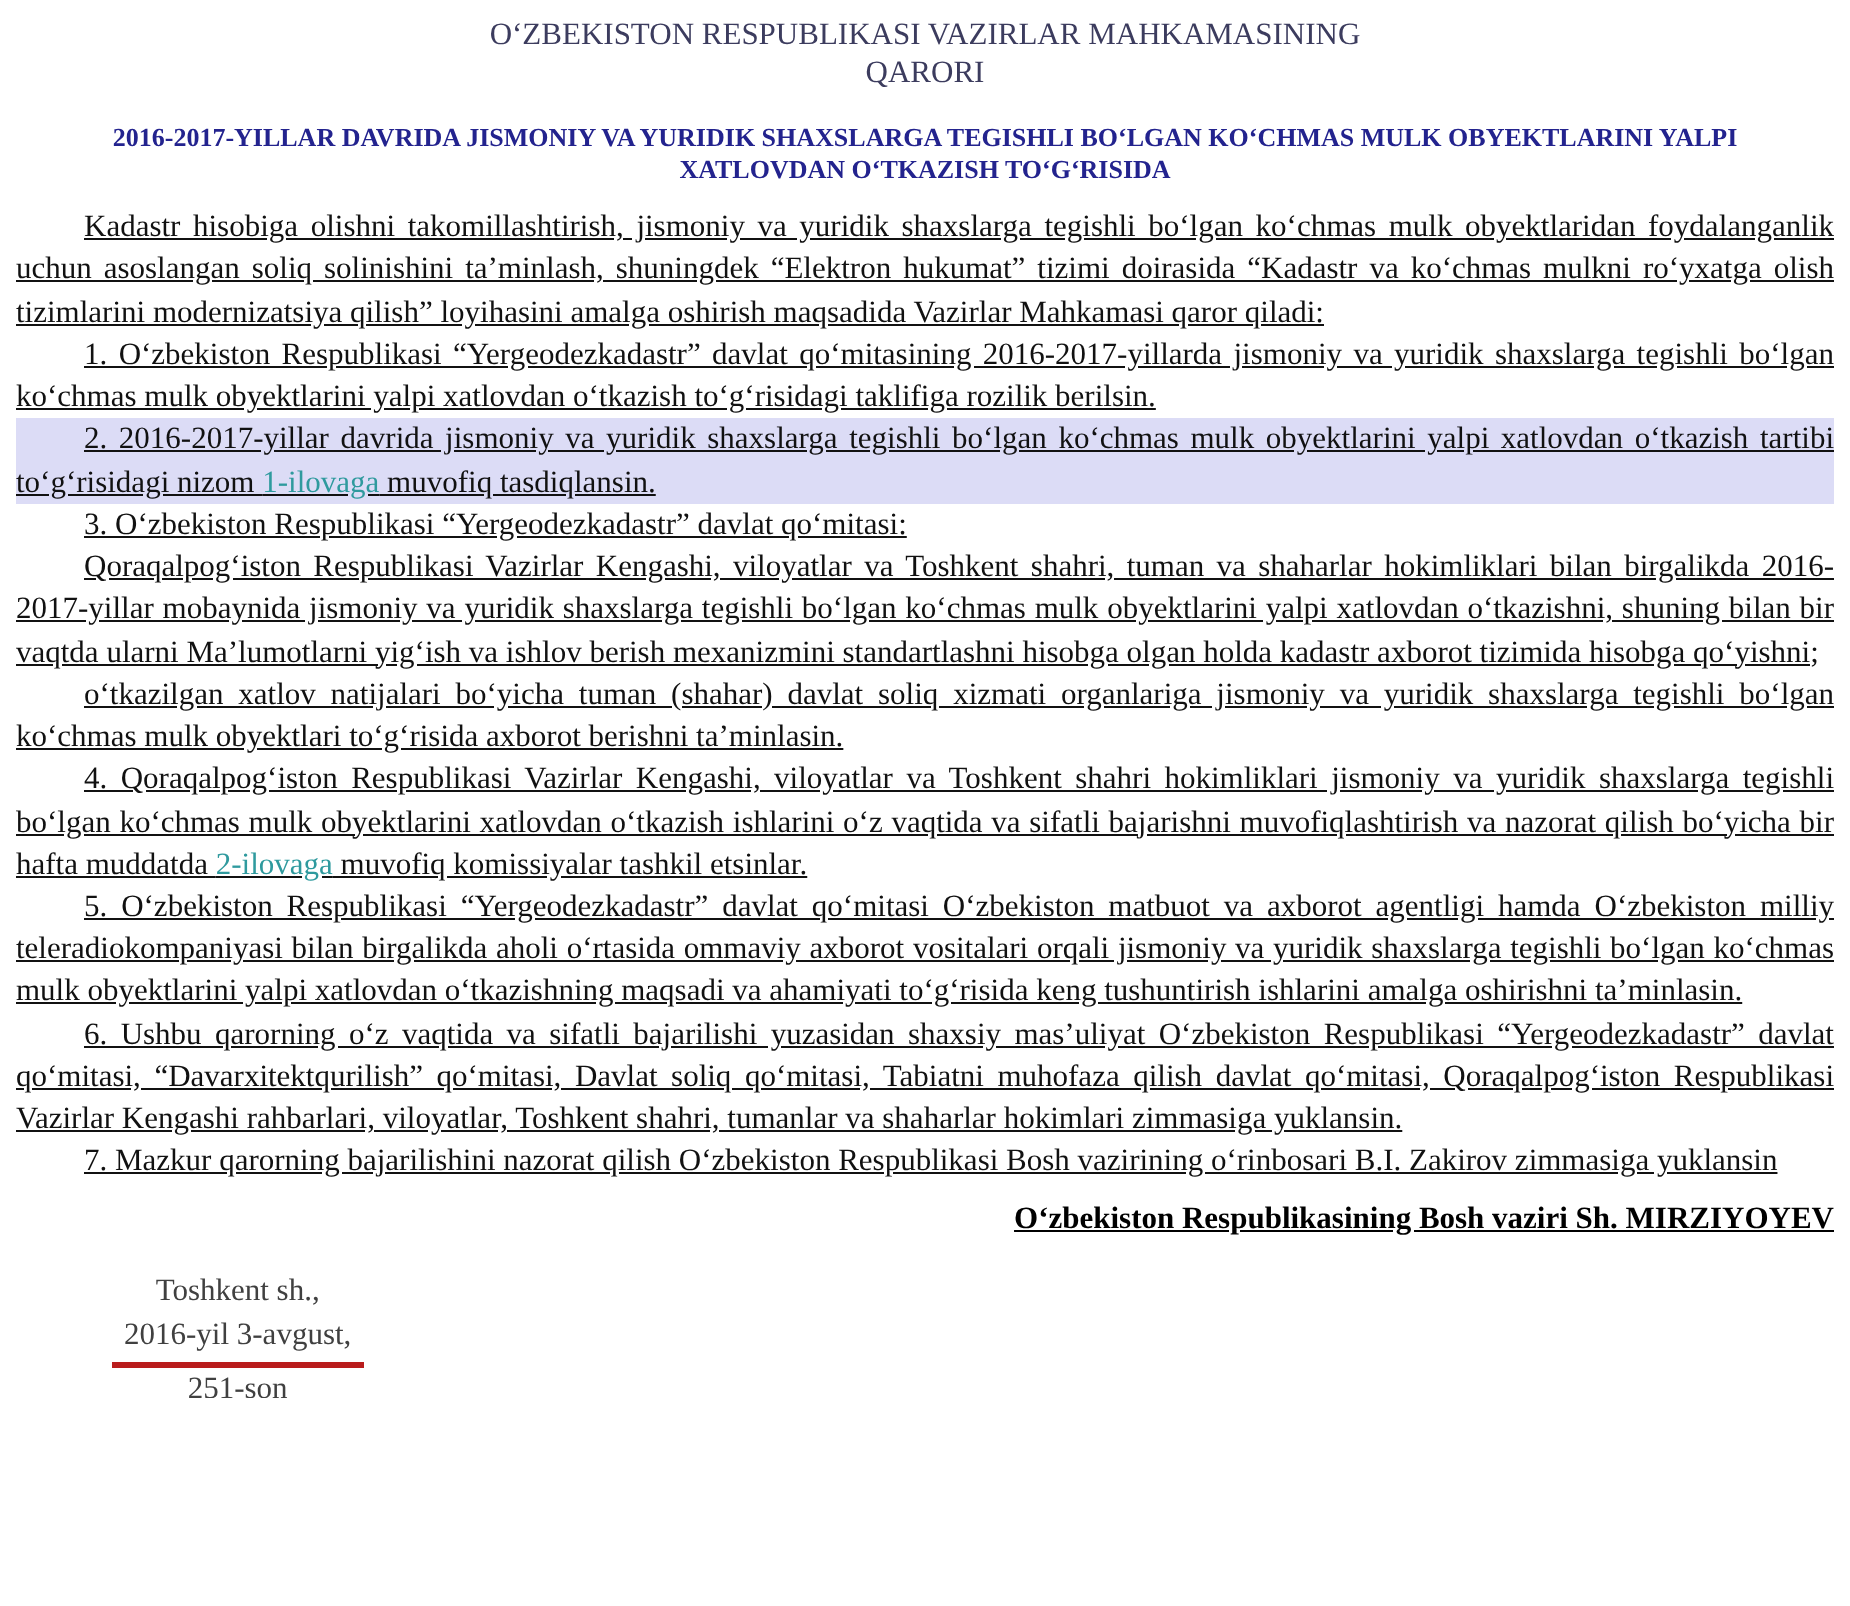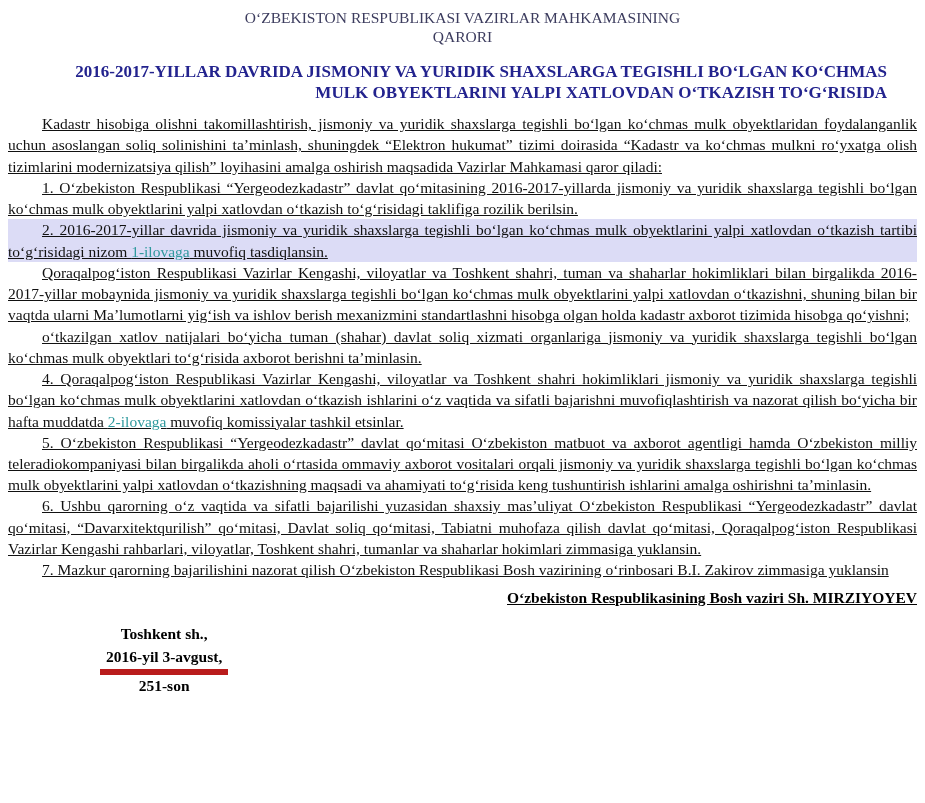--- a/index.html
+++ b/index.html
@@ -19,23 +19,23 @@
     overflow: hidden;
   }
   .doc-header {
     text-align: center;
     color: #3c3c5e;
     line-height: 1.25;
     margin-top: 2px;
   }
   .doc-title {
     margin: 14px 30px 10px 30px;
-    text-align: right;
+    text-align: center;
     font-weight: bold;
-    font-size: 17px;
+    font-size: 13px;
     line-height: 1.25;
     color: #23238e;
   }
   .body-p {
     margin: 0;
     text-indent: 34px;
     text-align: justify;
     line-height: 1.37;
     text-decoration: underline;
   }
@@ -49,31 +49,30 @@
   }
   .minister-line {
     margin: 8px 0 0 0;
     text-align: right;
     font-weight: bold;
     color: #000000;
     line-height: 1.35;
     text-decoration: underline;
   }
   .place-date {
-    margin: 14px 0 0 92px;
+    margin: 14px 0 0 48px;
     display: inline-block;
     text-align: center;
     line-height: 1.45;
-    color: #000000;
-    font-weight: bold;
+    color: #404040;
   }
   .place-date .pd-line { display: block; }
   .red-underline {
     display: inline-block;
-    border-bottom: 6px solid #b91c1c;
+    border-bottom: 3px solid #b91c1c;
     padding: 0 6px 1px 6px;
     text-align: center;
   }
   .annex-block {
     width: 330px;
     margin: 22px 4px 0 auto;
     text-align: center;
     color: #39395f;
     line-height: 1.35;
   }
@@ -90,20 +89,21 @@
   </div>
 
   <div class="doc-title">2016-2017-YILLAR DAVRIDA JISMONIY VA YURIDIK SHAXSLARGA TEGISHLI BOʻLGAN KOʻCHMAS MULK OBYEKTLARINI YALPI XATLOVDAN OʻTKAZISH TOʻGʻRISIDA</div>
 
   <p class="body-p">Kadastr hisobiga olishni takomillashtirish, jismoniy va yuridik shaxslarga tegishli boʻlgan koʻchmas mulk obyektlaridan foydalanganlik uchun asoslangan soliq solinishini taʼminlash, shuningdek “Elektron hukumat” tizimi doirasida “Kadastr va koʻchmas mulkni roʻyxatga olish tizimlarini modernizatsiya qilish” loyihasini amalga oshirish maqsadida Vazirlar Mahkamasi qaror qiladi:</p>
 
   <p class="body-p">1. Oʻzbekiston Respublikasi “Yergeodezkadastr” davlat qoʻmitasining 2016-2017-yillarda jismoniy va yuridik shaxslarga tegishli boʻlgan koʻchmas mulk obyektlarini yalpi xatlovdan oʻtkazish toʻgʻrisidagi taklifiga rozilik berilsin.</p>
 
   <p class="body-p highlight"><span>2. 2016-2017-yillar davrida jismoniy va yuridik shaxslarga tegishli boʻlgan koʻchmas mulk obyektlarini yalpi xatlovdan oʻtkazish tartibi toʻgʻrisidagi nizom </span><a class="inline-link">1-ilovaga</a><span> muvofiq tasdiqlansin.</span></p>
 
+  <p class="body-p">3. Oʻzbekiston Respublikasi “Yergeodezkadastr” davlat qoʻmitasi:</p>
 
   <p class="body-p">Qoraqalpogʻiston Respublikasi Vazirlar Kengashi, viloyatlar va Toshkent shahri, tuman va shaharlar hokimliklari bilan birgalikda 2016-2017-yillar mobaynida jismoniy va yuridik shaxslarga tegishli boʻlgan koʻchmas mulk obyektlarini yalpi xatlovdan oʻtkazishni, shuning bilan bir vaqtda ularni Maʼlumotlarni yigʻish va ishlov berish mexanizmini standartlashni hisobga olgan holda kadastr axborot tizimida hisobga qoʻyishni;</p>
 
   <p class="body-p">oʻtkazilgan xatlov natijalari boʻyicha tuman (shahar) davlat soliq xizmati organlariga jismoniy va yuridik shaxslarga tegishli boʻlgan koʻchmas mulk obyektlari toʻgʻrisida axborot berishni taʼminlasin.</p>
 
   <p class="body-p"><span>4. Qoraqalpogʻiston Respublikasi Vazirlar Kengashi, viloyatlar va Toshkent shahri hokimliklari jismoniy va yuridik shaxslarga tegishli boʻlgan koʻchmas mulk obyektlarini xatlovdan oʻtkazish ishlarini oʻz vaqtida va sifatli bajarishni muvofiqlashtirish va nazorat qilish boʻyicha bir hafta muddatda </span><a class="inline-link">2-ilovaga</a><span> muvofiq komissiyalar tashkil etsinlar.</span></p>
 
   <p class="body-p">5. Oʻzbekiston Respublikasi “Yergeodezkadastr” davlat qoʻmitasi Oʻzbekiston matbuot va axborot agentligi hamda Oʻzbekiston milliy teleradiokompaniyasi bilan birgalikda aholi oʻrtasida ommaviy axborot vositalari orqali jismoniy va yuridik shaxslarga tegishli boʻlgan koʻchmas mulk obyektlarini yalpi xatlovdan oʻtkazishning maqsadi va ahamiyati toʻgʻrisida keng tushuntirish ishlarini amalga oshirishni taʼminlasin.</p>
 
   <p class="body-p">6. Ushbu qarorning oʻz vaqtida va sifatli bajarilishi yuzasidan shaxsiy masʼuliyat Oʻzbekiston Respublikasi “Yergeodezkadastr” davlat qoʻmitasi, “Davarxitektqurilish” qoʻmitasi, Davlat soliq qoʻmitasi, Tabiatni muhofaza qilish davlat qoʻmitasi, Qoraqalpogʻiston Respublikasi Vazirlar Kengashi rahbarlari, viloyatlar, Toshkent shahri, tumanlar va shaharlar hokimlari zimmasiga yuklansin.</p>

